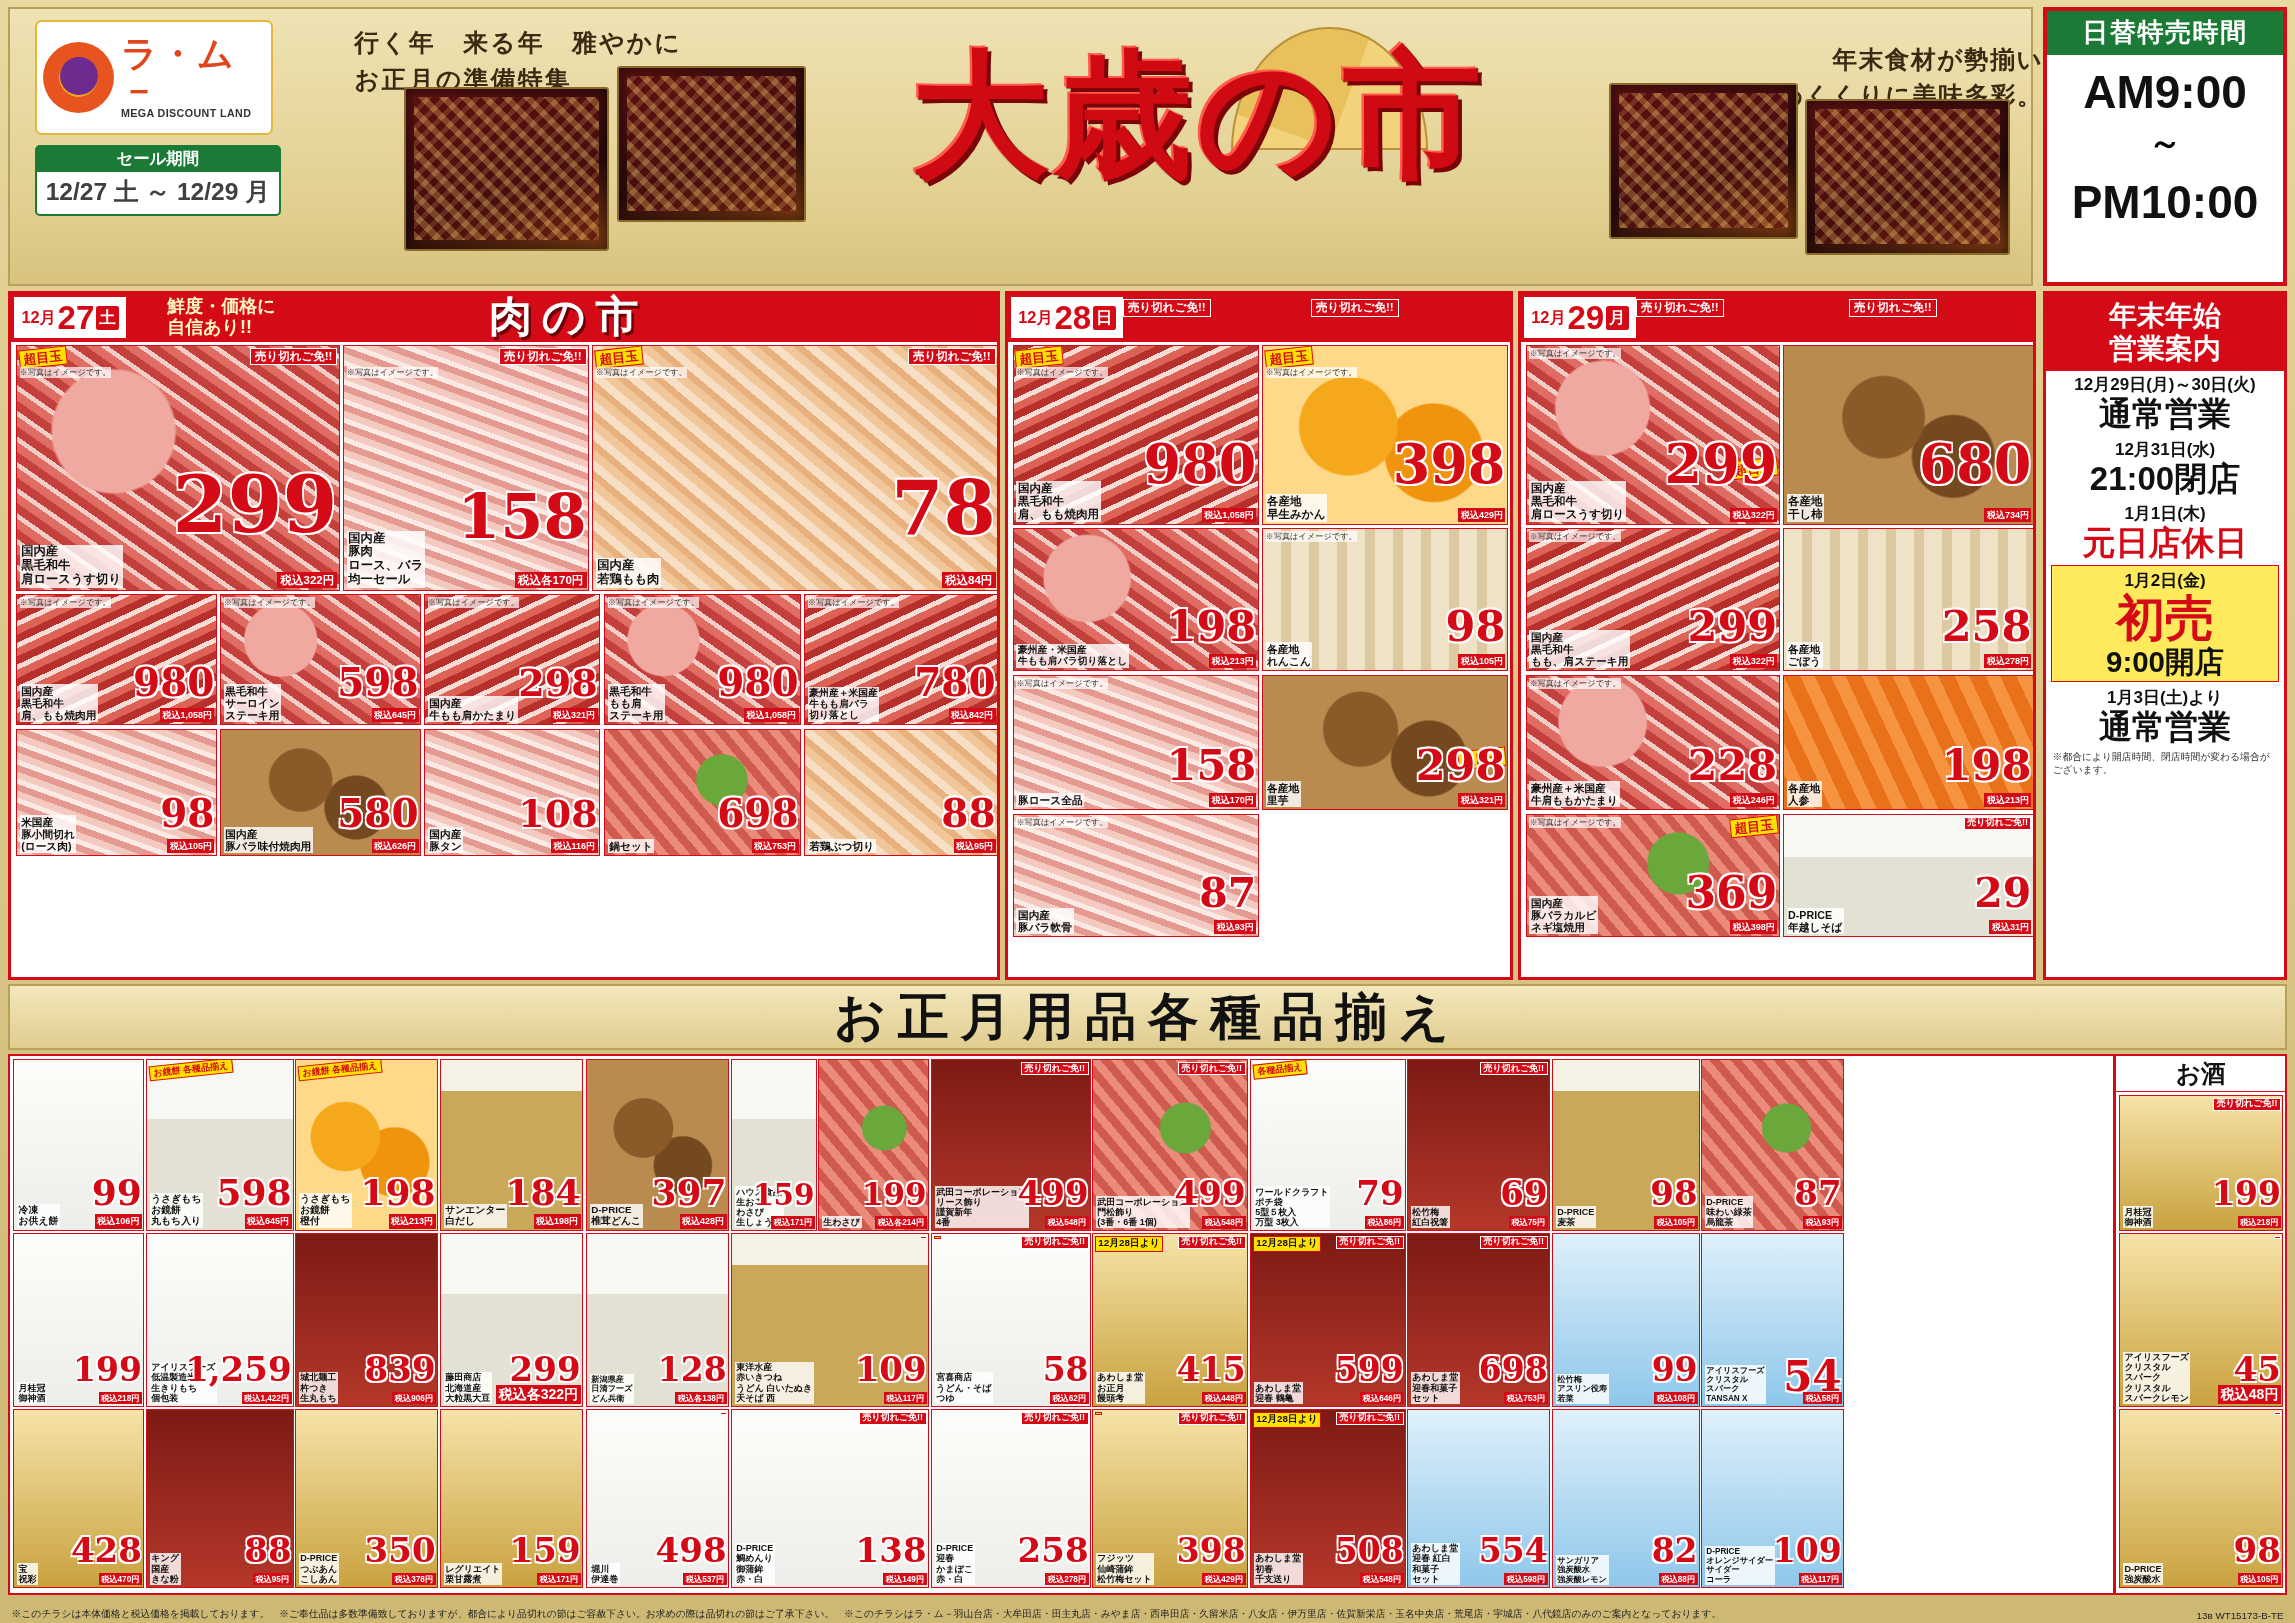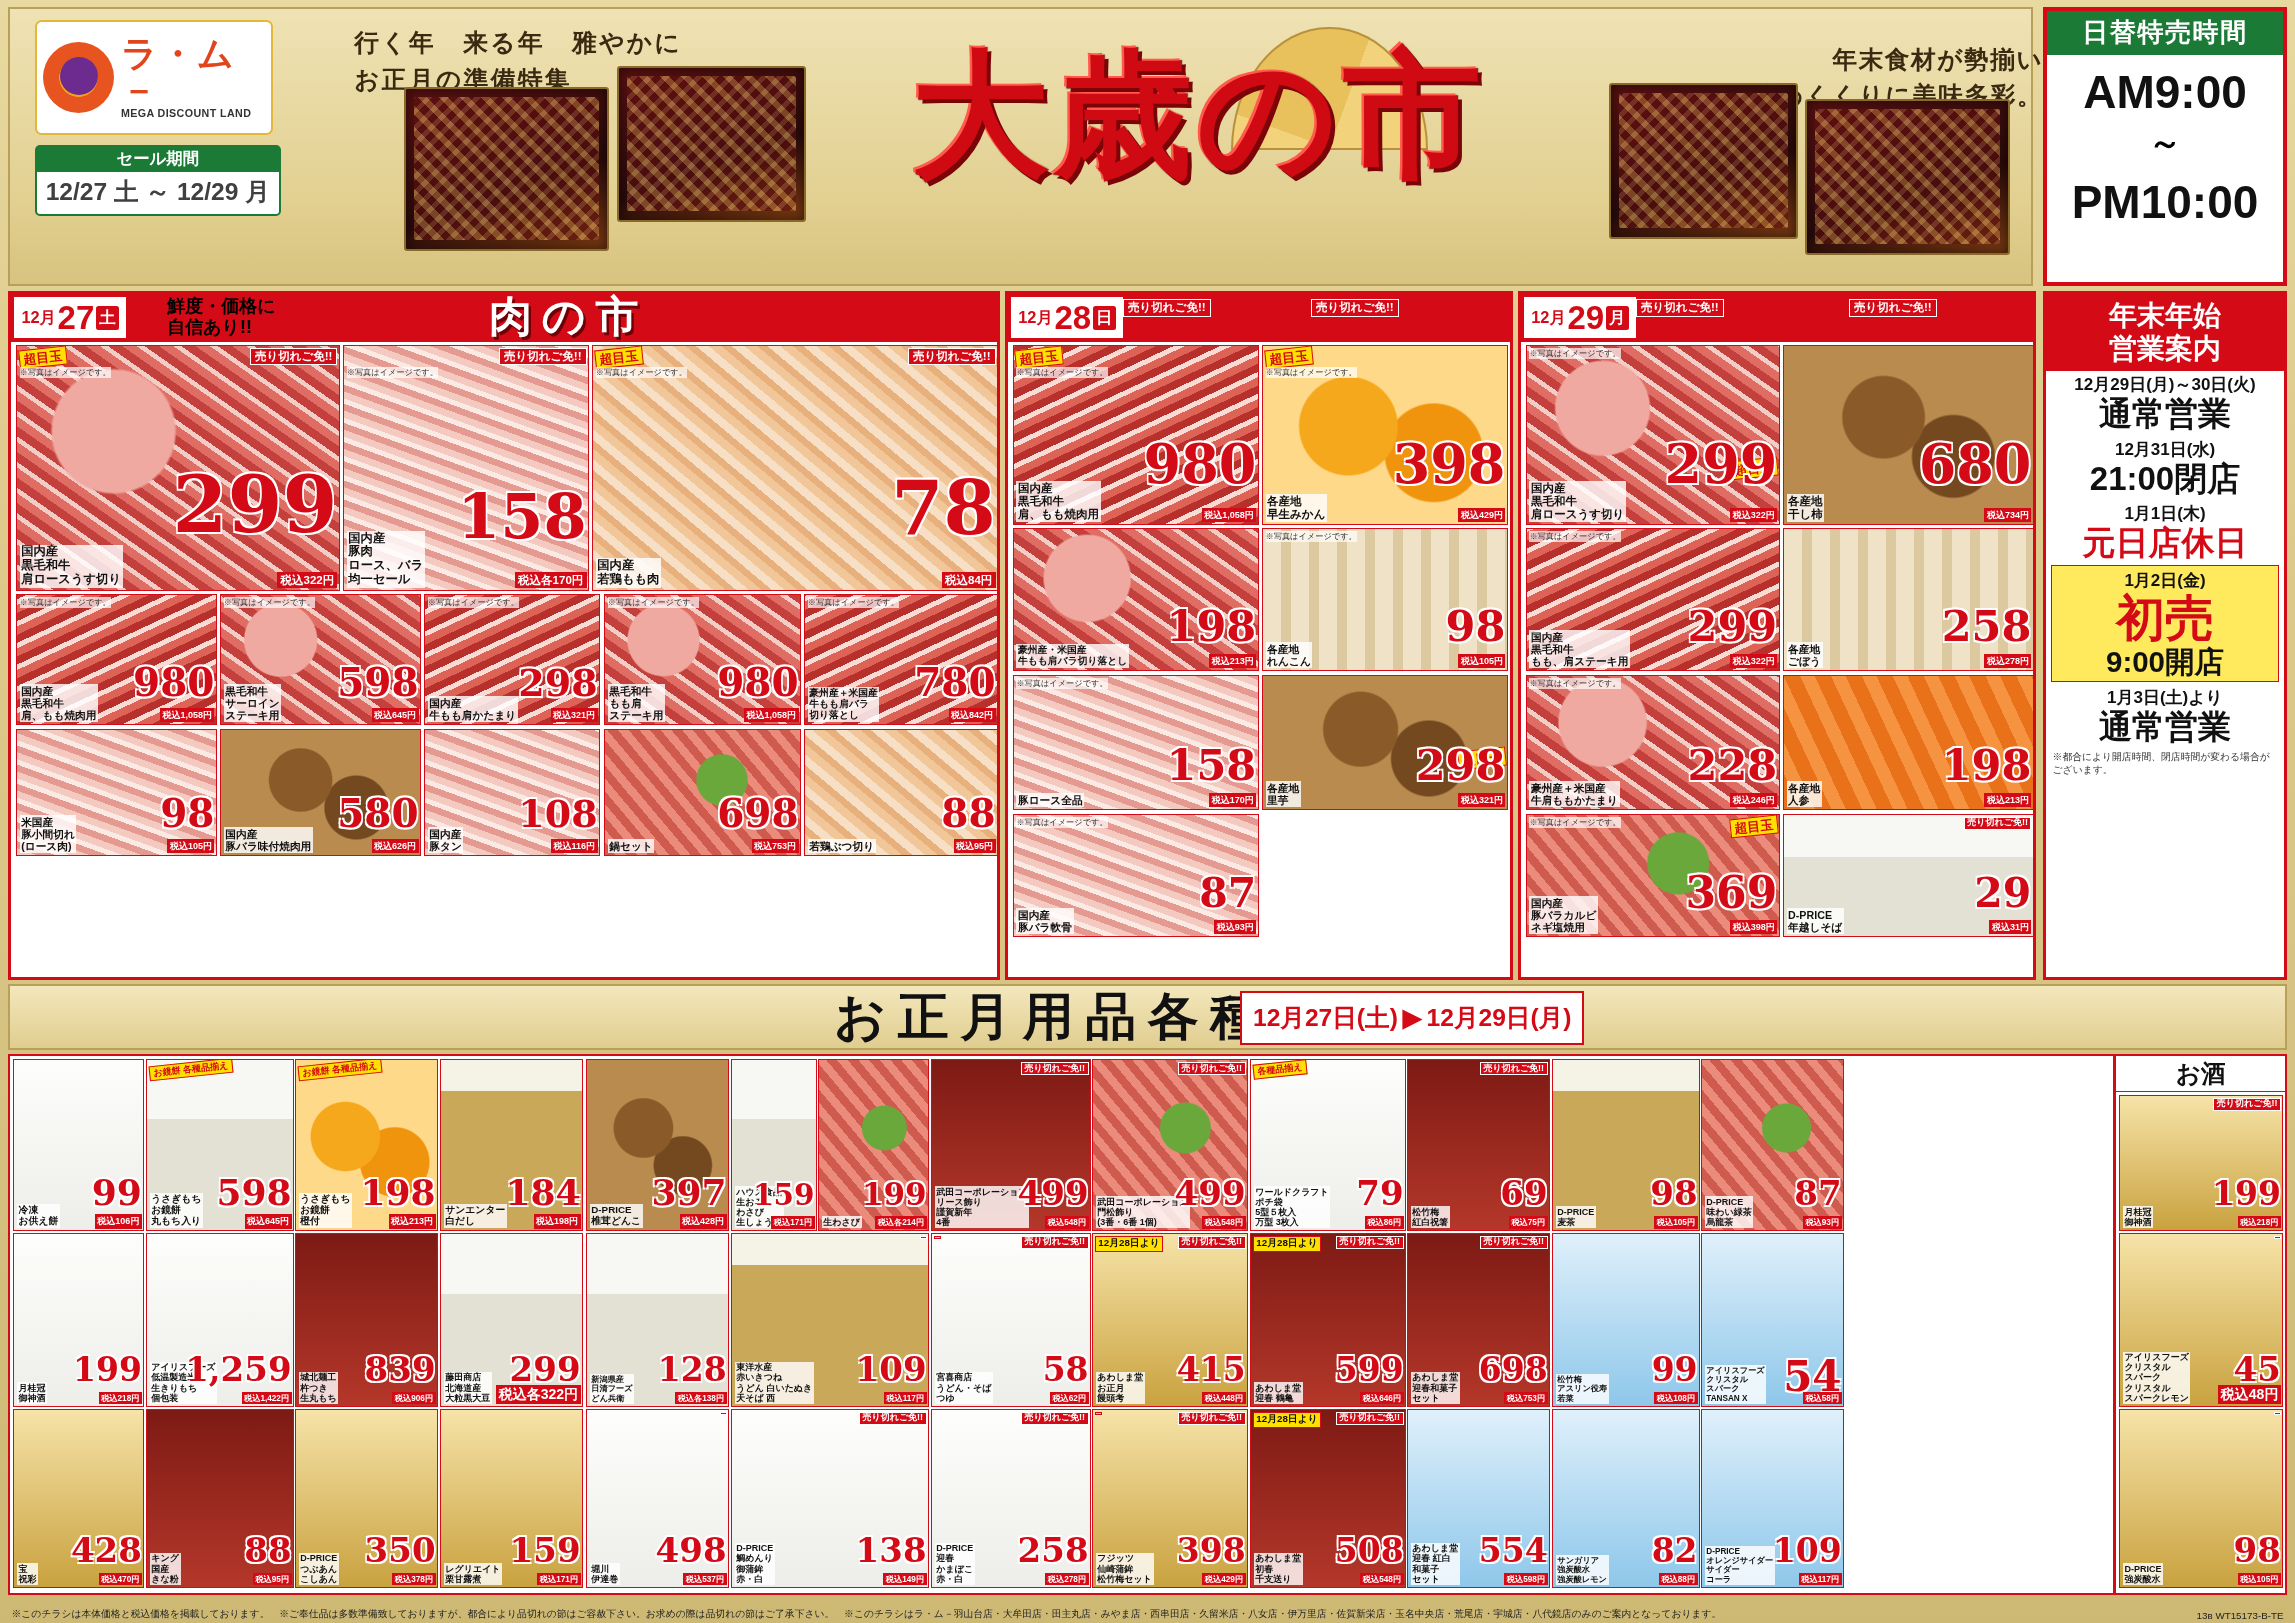--- a/index.html
+++ b/index.html
@@ -136,21 +136,21 @@
   .date-chip .dow{
     background:#d40a16; color:#fff; font-size:16.4px; border-radius:2.5px; padding:0.8px 3.3px;
   }
   .nikunoichi{
     position:absolute; left:131px; top:-3.3px; height:52px; width:459px;
     font-family:"DejaVu Serif", serif; font-size:43px; font-weight:bold;
     color:#fff; text-shadow:2.5px 2.5px 0 #6c0206; letter-spacing:9.8px;
     display:flex; align-items:center; justify-content:center;
   }
   .fresh-claim{
-    position:absolute; left:98px; top:1.6px; color:#000000; font-size:18px;
+    position:absolute; left:98px; top:1.6px; color:#fef9c3; font-size:18px;
     font-weight:bold; line-height:1.2;
   }
 
   
   .cell{
     position:absolute; background:#fff; border:1.6px solid #d40a16; overflow:hidden;
   }
   .photo{
     position:absolute; inset:0;
     background:#e8d8c8;
@@ -627,25 +627,20 @@
       <div class="badge-sold sm">売り切れご免!!</div>
       <div class="pname" style="white-space:pre-line;font-size:10.7px;">D-PRICE
 年越しそば</div>
       <div class="price" style="font-size:41px;bottom:23px;">29</div>
       <div class="tax sm">税込31円</div>
     </div>
   </div>
 
   <div class="ny-band">
     <div class="title">お正月用品各種品揃え</div>
-    <div class="dates">
-      <span>12月27日(土)</span>
-      <span>▶</span>
-      <span>12月29日(月)</span>
-    </div>
   </div>
 
   <div class="goods-area">
 
     <div class="cell" style="left:3.3px;top:3.3px;width:131px;height:172px;">
       <div class="photo white"></div>
       <div class="pname" style="font-size:9.8px;white-space:pre-line;">冷凍
 お供え餅</div>
       <div class="price" style="font-size:36px;bottom:21px;">99</div>
       <div class="tax sm">税込106円</div>

